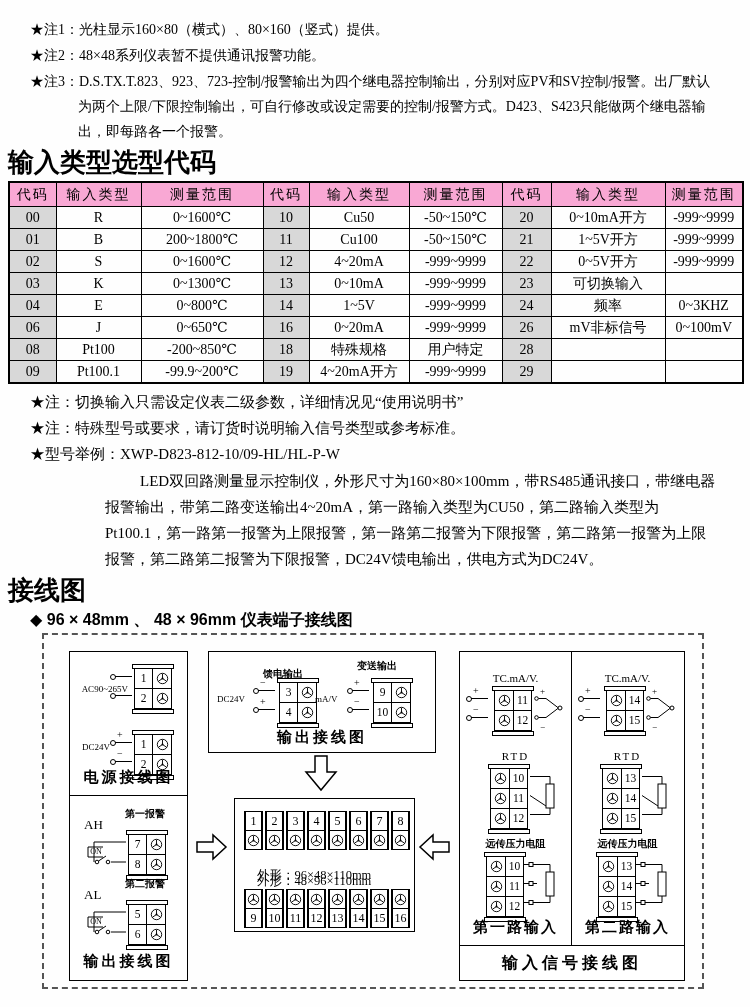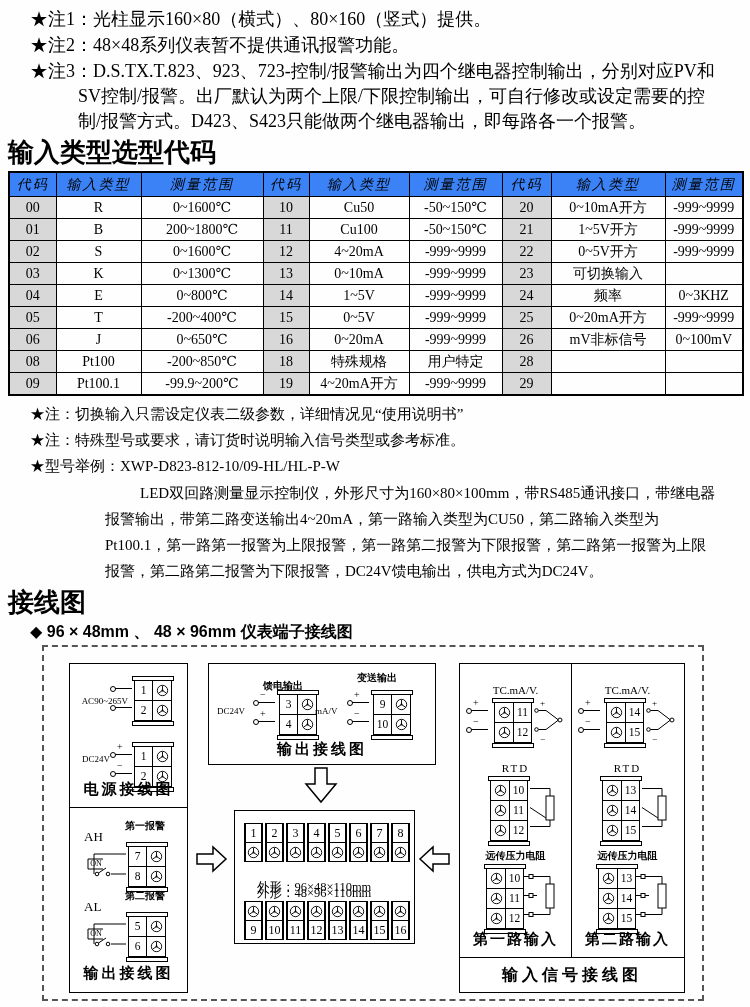--- a/index.html
+++ b/index.html
@@ -1,36 +1,36 @@
 <!DOCTYPE html>
 <html><head>
 <meta charset="utf-8">
 <style>
   html,body{margin:0;padding:0;background:#e8e8e8;}
   .page{position:relative;width:750px;height:1007px;background:#fefefe;color:#000;
         font-family:"Liberation Serif","DejaVu Serif",serif;overflow:hidden;}
 
   
-  .notes-top{padding:7px 26px 0 30px;font-size:18px;line-height:25px;}
+  .notes-top{padding:17px 26px 0 30px;font-size:14px;line-height:25px;}
   .note{margin:0 0 1px 48px;text-indent:-48px;}
   .note .marker{white-space:nowrap;}
   .notes-mid{padding:6px 30px 0 30px;font-size:15px;line-height:25px;}
   .notes-mid .note{text-indent:-48px;}
   .example-desc{margin:0 0 0 75px;text-indent:35px;line-height:26px;}
 
   
   h1{margin:3px 0 4px 8px;font:bold 26px/30px "Liberation Sans","DejaVu Sans",sans-serif;color:#000;}
   .bullet{margin:2px 0 3px 30px;font:bold 16px/21px "Liberation Sans","DejaVu Sans",sans-serif;}
 
   
   table.codes{border-collapse:collapse;margin-left:8px;table-layout:fixed;width:734px;
               font-size:14px;border:2px solid #000;}
   table.codes th,table.codes td{border:1px solid #000;height:21px;padding:0 2px;text-align:center;
               overflow:hidden;white-space:nowrap;}
-  table.codes th{background:#3b82f6;font-weight:normal;height:23px;letter-spacing:2px;font-style:italic;}
+  table.codes th{background:#f9a8d4;font-weight:normal;height:23px;letter-spacing:2px;}
   table.codes td.code{background:#d8d8d8;}
 
   
   .diagram{position:relative;margin:0 0 0 42px;width:658px;height:352px;border:2px dashed #555;background:#fefefe;}
   .dbox{position:absolute;border:1.5px solid #000;background:#fff;}
   .box-label{position:absolute;left:0;right:0;text-align:center;font-weight:bold;font-size:15px;
              letter-spacing:3px;line-height:18px;}
   .grp-label{position:absolute;text-align:center;font-weight:bold;font-size:10px;line-height:12px;}
   .side-label{position:absolute;font-size:9px;line-height:11px;}
   .tag-label{position:absolute;font-size:13px;line-height:14px;}
@@ -158,31 +158,20 @@
         <td>E</td>
         <td>0~800℃</td>
         <td class="code">14</td>
         <td>1~5V</td>
         <td>-999~9999</td>
         <td class="code">24</td>
         <td>频率</td>
         <td>0~3KHZ</td>
       </tr>
         <tr>
-        <td class="code">05</td>
-        <td>T</td>
-        <td>-200~400℃</td>
-        <td class="code">15</td>
-        <td>0~5V</td>
-        <td>-999~9999</td>
-        <td class="code">25</td>
-        <td>0~20mA开方</td>
-        <td>-999~9999</td>
-      </tr>
-        <tr>
         <td class="code">06</td>
         <td>J</td>
         <td>0~650℃</td>
         <td class="code">16</td>
         <td>0~20mA</td>
         <td>-999~9999</td>
         <td class="code">26</td>
         <td>mV非标信号</td>
         <td>0~100mV</td>
       </tr>

